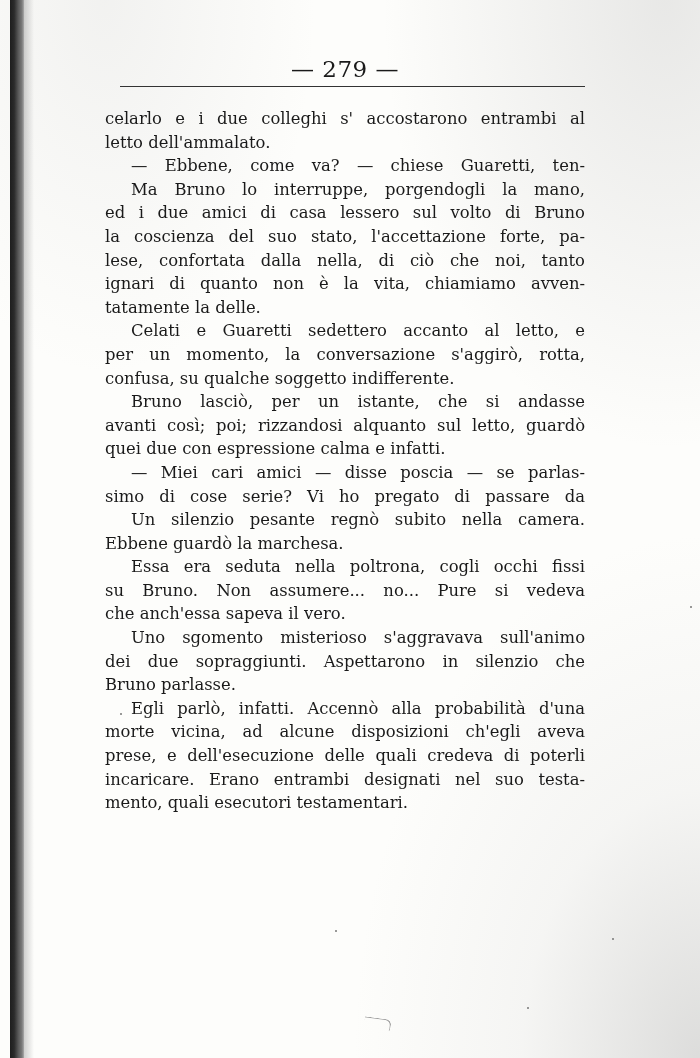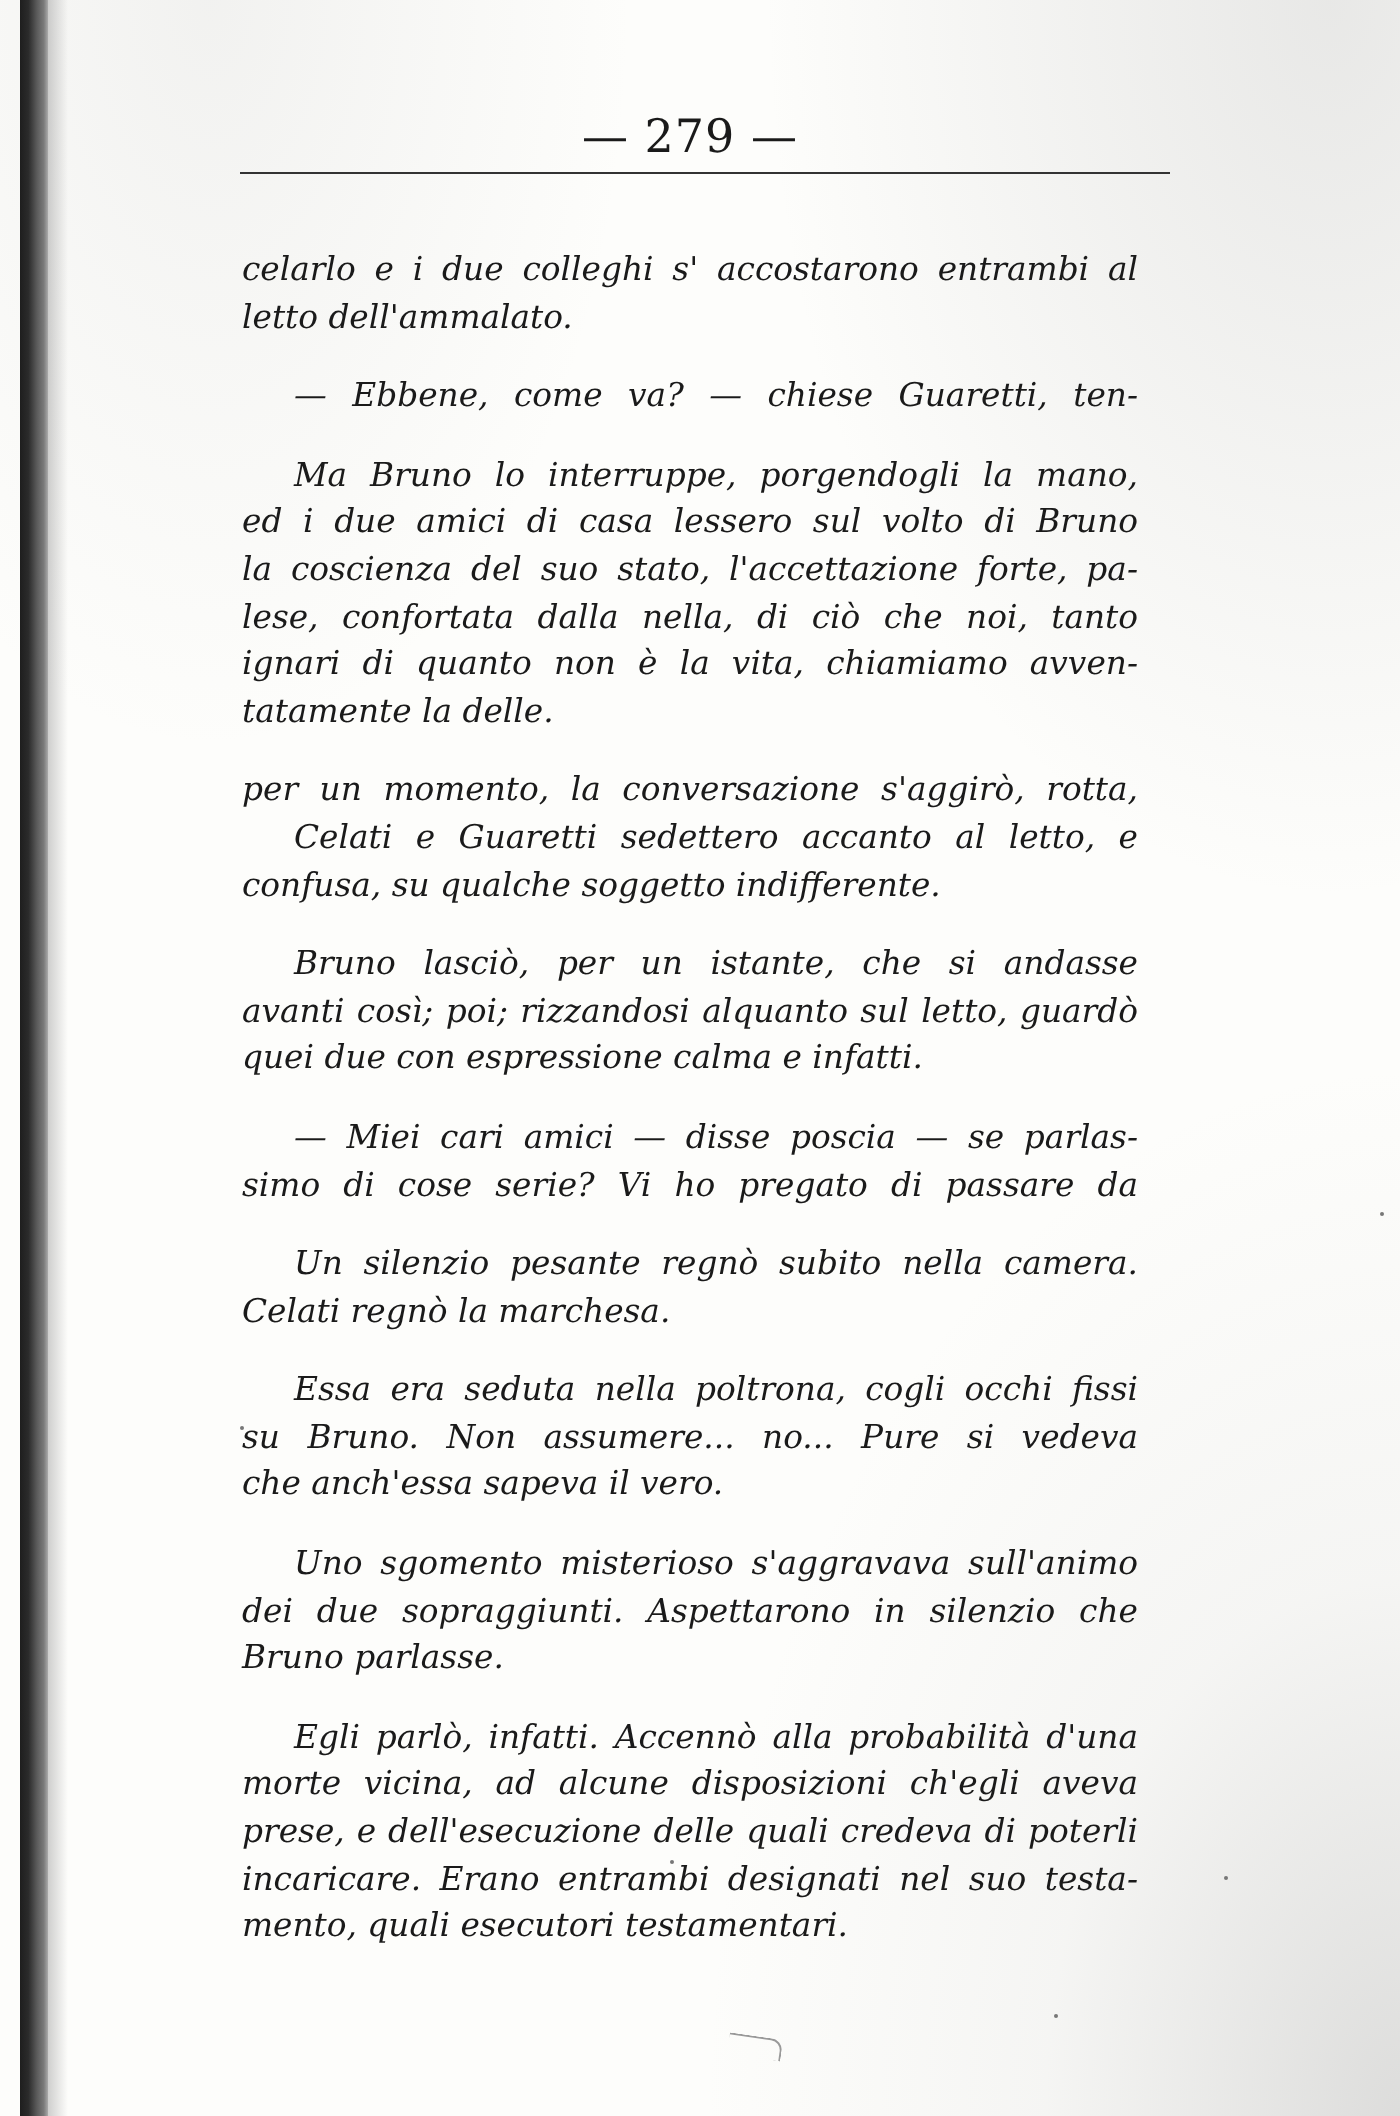--- a/index.html
+++ b/index.html
@@ -58,24 +58,23 @@
   }
   .text-block {
     position: absolute;
     left: 105px;
     top: 107px;
     width: 480px;
     font-size: 16.4px;
     line-height: 23.6px;
   }
   .para {
-    margin: 16px;
+    margin: 0;
     text-align: justify;
     text-align-last: left;
-    font-style: italic;
   }
   .line {
     display: block;
     text-align: justify;
     text-align-last: justify;
     white-space: nowrap;
     word-spacing: 0;
   }
   .line.last {
     text-align-last: left;
@@ -122,36 +121,36 @@
     </div>
     <div class="para">
       <span class="line indent" style="word-spacing: 0px;">Ma Bruno lo interruppe, porgendogli la mano,</span>
       <span class="line" style="word-spacing: 0px;">ed i due amici di casa lessero sul volto di Bruno</span>
       <span class="line" style="word-spacing: 0px;">la coscienza del suo stato, l'accettazione forte, pa-</span>
       <span class="line" style="word-spacing: 0px;">lese, confortata dalla nella, di ciò che noi, tanto</span>
       <span class="line" style="word-spacing: 0px;">ignari di quanto non è la vita, chiamiamo avven-</span>
       <span class="line last">tatamente la delle.</span>
     </div>
     <div class="para">
+      <span class="line indent" style="word-spacing: 0px;">Celati e Guaretti sedettero accanto al letto, e</span>
       <span class="line" style="word-spacing: 0px;">per un momento, la conversazione s'aggirò, rotta,</span>
-      <span class="line indent" style="word-spacing: 0px;">Celati e Guaretti sedettero accanto al letto, e</span>
       <span class="line last">confusa, su qualche soggetto indifferente.</span>
     </div>
     <div class="para">
       <span class="line indent" style="word-spacing: 0px;">Bruno lasciò, per un istante, che si andasse</span>
       <span class="line" style="word-spacing: 0px;">avanti così; poi; rizzandosi alquanto sul letto, guardò</span>
       <span class="line last">quei due con espressione calma e infatti.</span>
     </div>
     <div class="para">
       <span class="line indent" style="word-spacing: 0px;">— Miei cari amici — disse poscia — se parlas-</span>
       <span class="line" style="word-spacing: 0px;">simo di cose serie? Vi ho pregato di passare da</span>
     </div>
     <div class="para">
       <span class="line indent" style="word-spacing: 0px;">Un silenzio pesante regnò subito nella camera.</span>
-      <span class="line last">Celati regnò la marchesa.</span>
+      <span class="line last">Ebbene guardò la marchesa.</span>
     </div>
     <div class="para">
       <span class="line indent" style="word-spacing: 0px;">Essa era seduta nella poltrona, cogli occhi fissi</span>
       <span class="line" style="word-spacing: 0px;">su Bruno. Non assumere... no... Pure si vedeva</span>
       <span class="line last">che anch'essa sapeva il vero.</span>
     </div>
     <div class="para">
       <span class="line indent" style="word-spacing: 0px;">Uno sgomento misterioso s'aggravava sull'animo</span>
       <span class="line" style="word-spacing: 0px;">dei due sopraggiunti. Aspettarono in silenzio che</span>
       <span class="line last">Bruno parlasse.</span>

